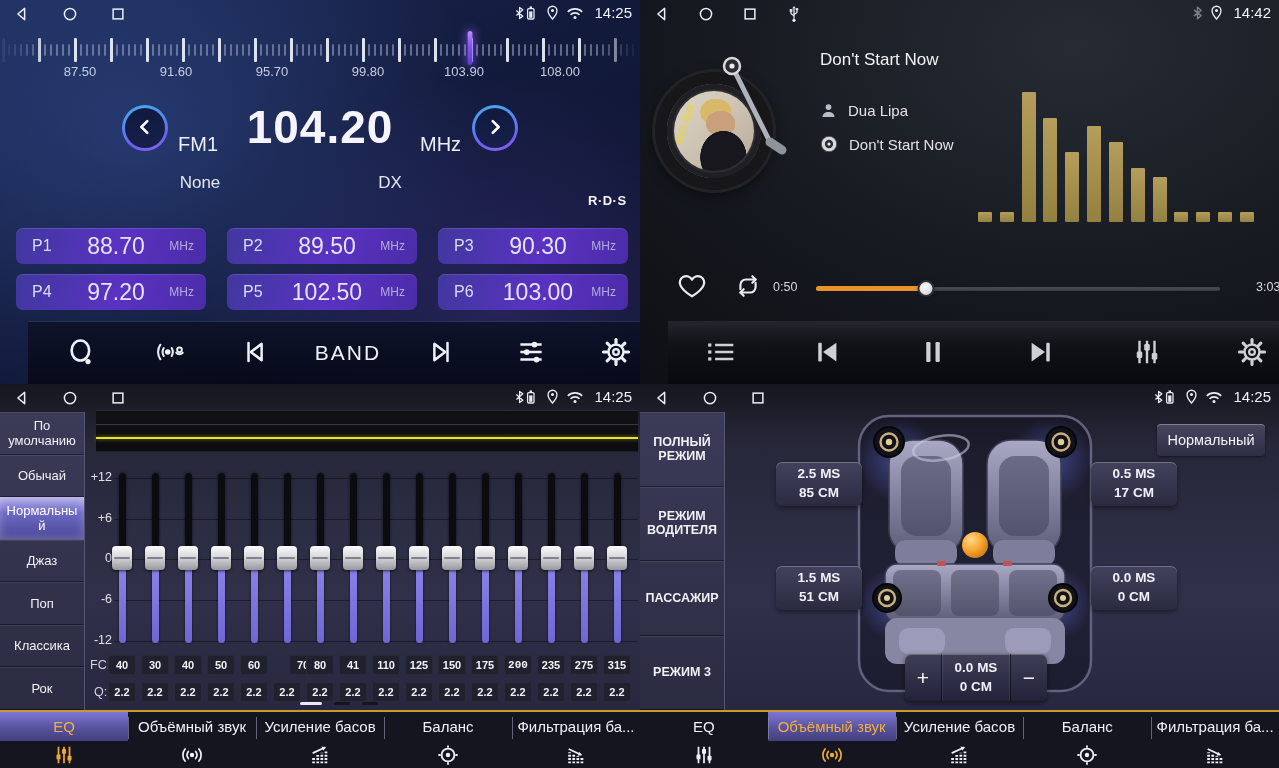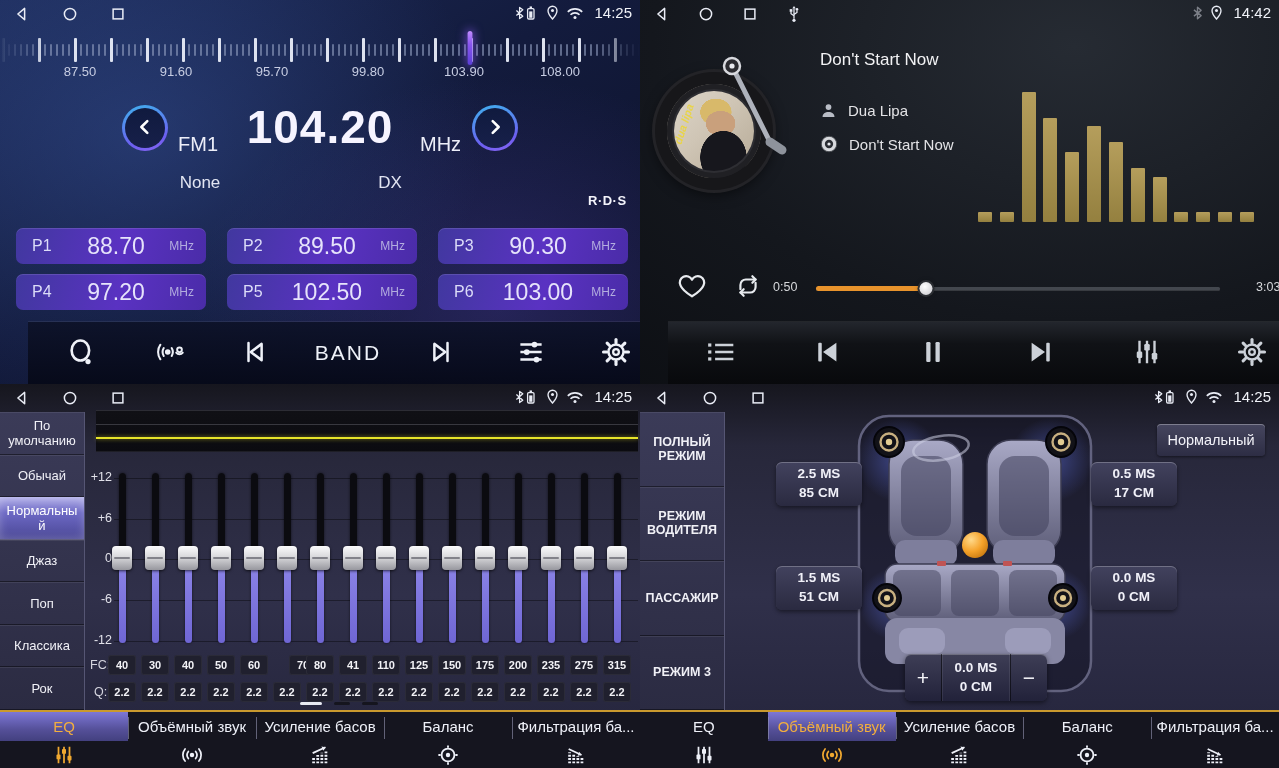--- a/index.html
+++ b/index.html
@@ -739,21 +739,21 @@
         <div class="val-box" style="left: 174px; top: 271px;">40</div>
         <div class="val-box" style="left: 207px; top: 271px;">50</div>
         <div class="val-box" style="left: 240px; top: 271px;">60</div>
         <div class="val-box" style="left: 289px; top: 271px;">70</div>
         <div class="val-box" style="left: 306px; top: 271px;">80</div>
         <div class="val-box" style="left: 339px; top: 271px;">41</div>
         <div class="val-box" style="left: 372px; top: 271px;">110</div>
         <div class="val-box" style="left: 405px; top: 271px;">125</div>
         <div class="val-box" style="left: 438px; top: 271px;">150</div>
         <div class="val-box" style="left: 471px; top: 271px;">175</div>
-        <div class="val-box" style="left: 504px; top: 271px;">200</div>
+        <div class="val-box" style="left: 504px; top: 271px; font-family: Liberation Mono, monospace;">200</div>
         <div class="val-box" style="left: 537px; top: 271px;">235</div>
         <div class="val-box" style="left: 570px; top: 271px;">275</div>
         <div class="val-box" style="left: 603px; top: 271px;">315</div>
       </div>
     <span class="row-label" style="left:94px;top:301px;">Q:</span>
     <div id="q-row">
         <div class="val-box" style="left: 108px; top: 298px;">2.2</div>
         <div class="val-box" style="left: 141px; top: 298px;">2.2</div>
         <div class="val-box" style="left: 174px; top: 298px;">2.2</div>
         <div class="val-box" style="left: 207px; top: 298px;">2.2</div>

